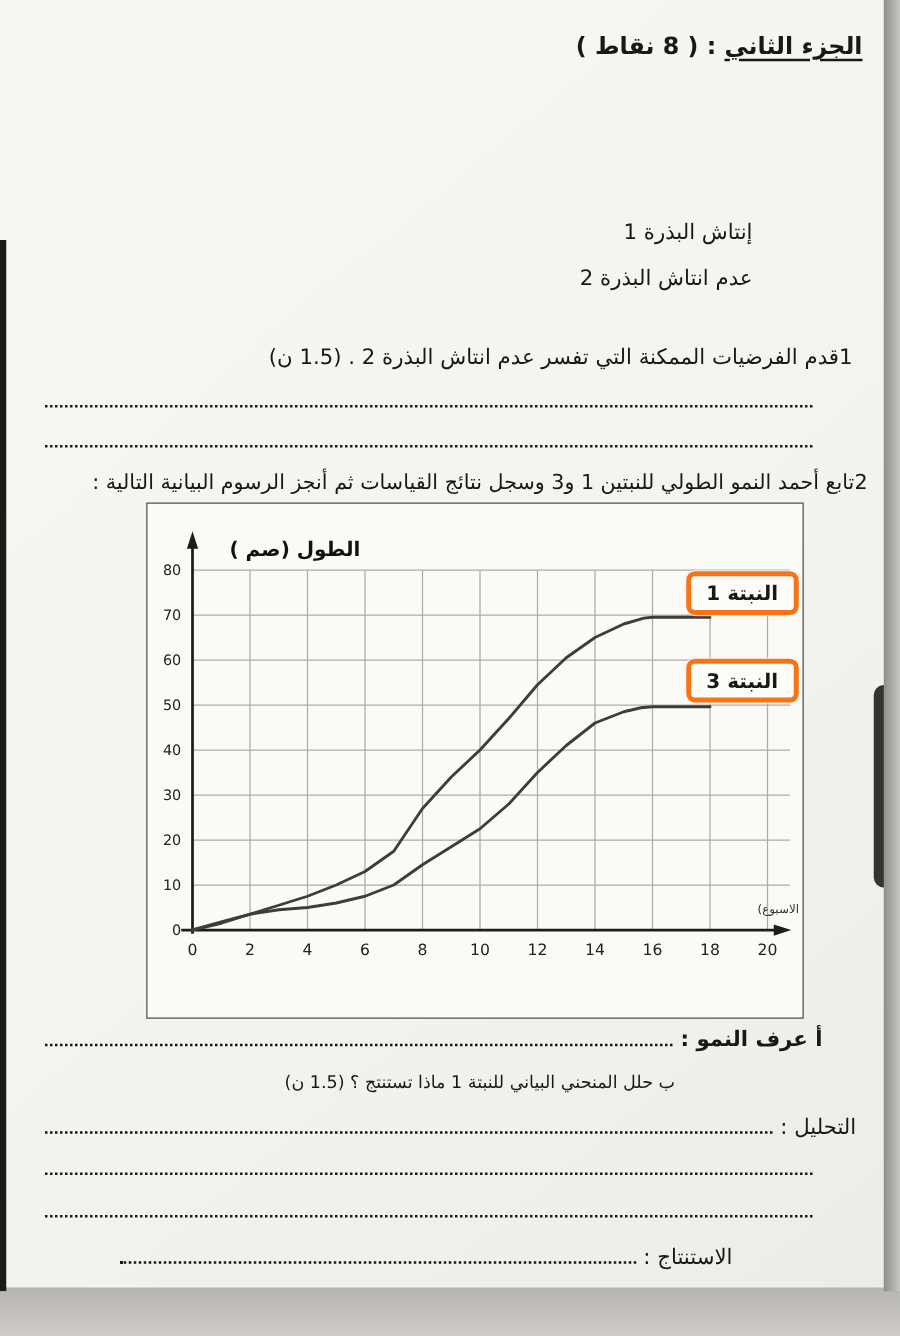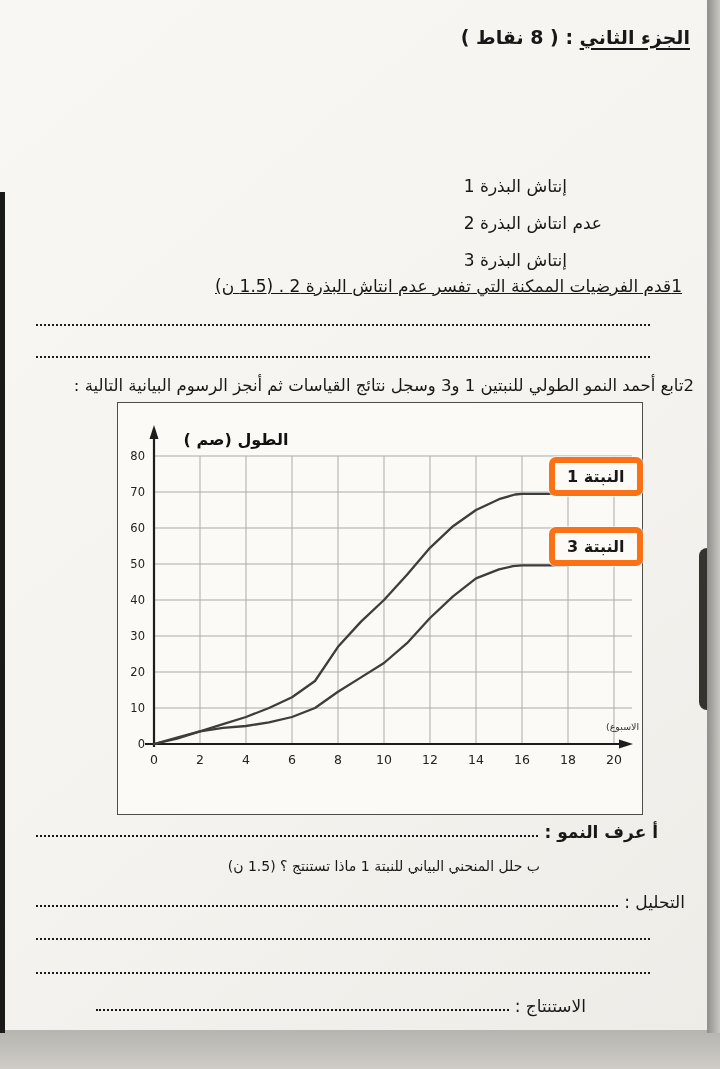--- a/index.html
+++ b/index.html
@@ -22,42 +22,42 @@
     background:#34332e;border-radius:8px;}
   .doc-title{
     position:absolute;top:26px;right:18px;font-size:19px;font-weight:bold;
     direction:rtl;white-space:nowrap;
   }
   .doc-title .u{text-decoration:underline;text-decoration-thickness:2px;text-underline-offset:4px;}
   .intro{
     position:absolute;top:74px;right:20px;left:30px;
     direction:rtl;text-align:right;font-size:17px;line-height:2.35;
   }
-  .obs{position:absolute;right:106px;top:168px;direction:rtl;text-align:left;
+  .obs{position:absolute;right:106px;top:168px;direction:rtl;text-align:right;
     font-size:17px;line-height:37px;}
-  .q1{position:absolute;top:276px;right:26px;left:30px;direction:rtl;text-align:right;font-size:17px;text-decoration:underline;}
+  .q1{position:absolute;top:276px;right:26px;left:30px;direction:rtl;text-align:right;font-size:17px;}
   .dotline{position:absolute;left:36px;right:58px;height:0;border-bottom:2.5px dotted #1b1b1b;}
   .q2{position:absolute;top:376px;right:14px;left:10px;direction:rtl;text-align:right;font-size:16.5px;}
 
   .chart-frame{
     position:absolute;left:117px;top:402px;width:526px;height:413px;
     border:1.6px solid #4e4d49;background:#fbfaf7;box-sizing:border-box;
   }
   .chart-frame svg{position:absolute;left:0;top:0;}
   svg .grid{stroke:#ababab;stroke-width:1;}
   svg .axis{stroke:#1d1d1d;stroke-width:2.2;}
   svg .axisfill{fill:#1d1d1d;}
   svg .ytick{font-size:11.5px;text-anchor:end;fill:#222;}
   svg .xtick{font-size:12.5px;text-anchor:middle;fill:#222;}
   svg .ylab{font-size:16px;font-weight:bold;text-anchor:middle;fill:#111;direction:rtl;}
   svg .xlab{font-size:9.5px;text-anchor:end;fill:#333;direction:rtl;}
   svg .curve{fill:none;stroke-width:2.3;stroke-linejoin:round;stroke-linecap:round;}
 
   .legend{
-    position:absolute;border:6px solid #f97316;border-radius:7px;background:#fcfbf8;
+    position:absolute;border:4px solid #f97316;border-radius:7px;background:#fcfbf8;
     font-weight:bold;font-size:16px;padding:4px 12px;direction:rtl;text-align:center;
     white-space:nowrap;box-shadow:0 0 0 1px rgba(255,255,255,.6);
   }
   .legend.l1{left:431px;top:54px;}
   .legend.l3{left:431px;top:124px;}
 
   .arow{position:absolute;display:flex;direction:rtl;align-items:flex-end;font-size:17px;}
   .arow .lbl{white-space:nowrap;}
   .arow .dots{flex:1;border-bottom:2.4px dotted #161616;margin:0 6px 5px 0;height:0;}
   .rowA{top:822px;right:50px;left:36px;font-weight:bold;}
@@ -73,21 +73,20 @@
 <div class="paper">
 
   <div class="doc-title">
     <span class="u">الجزء الثاني</span><span> : ( 8 نقاط )</span>
   </div>
 
 
   <div class="obs">
     <div>إنتاش البذرة 1</div>
     <div>عدم انتاش البذرة 2</div>
-    <div>إنتاش البذرة 3</div>
   </div>
 
   <div class="q1">1قدم الفرضيات الممكنة التي تفسر عدم انتاش البذرة 2 . (1.5 ن)</div>
 
   <div class="dotline" style="top:324px;"></div>
   <div class="dotline" style="top:356px;"></div>
 
   <div class="q2">2تابع أحمد النمو الطولي للنبتين 1 و3 وسجل نتائج القياسات ثم أنجز الرسوم البيانية التالية :</div>
 
   <div class="chart-frame">

